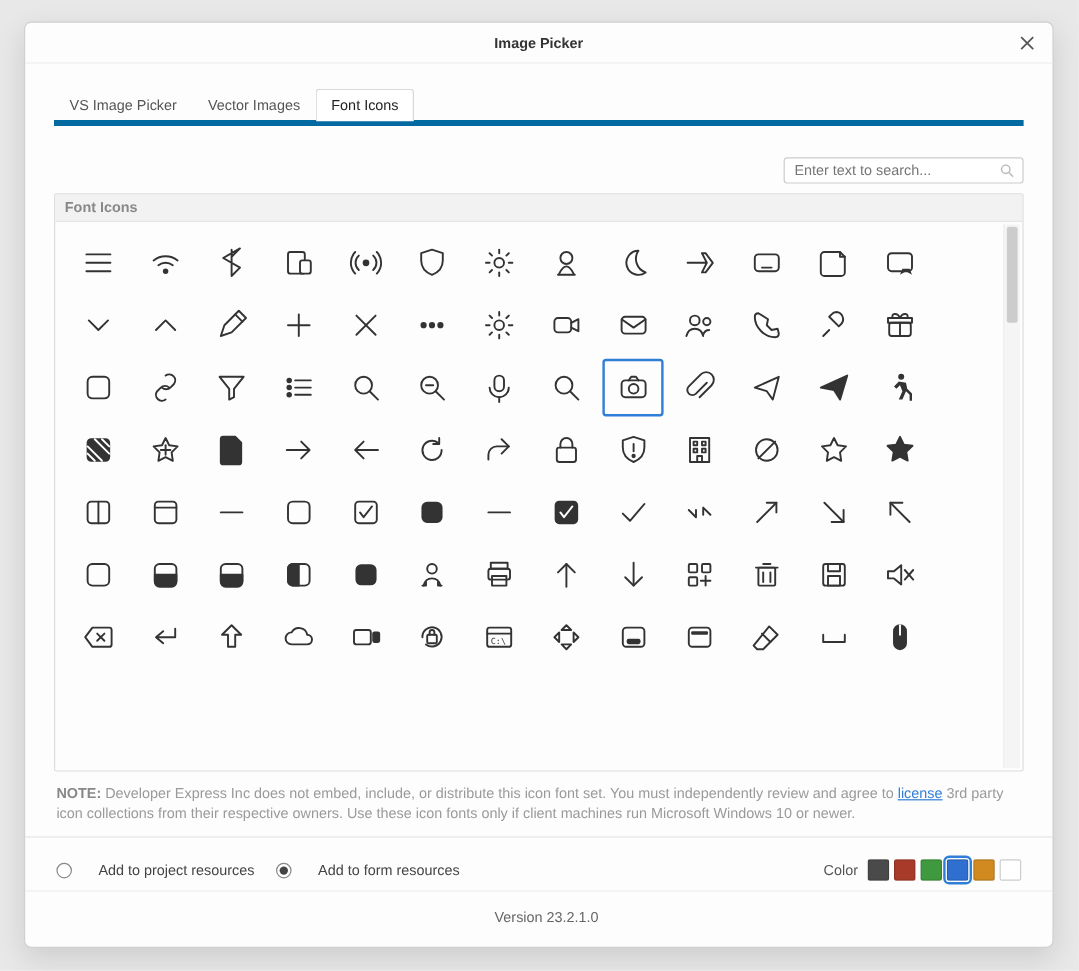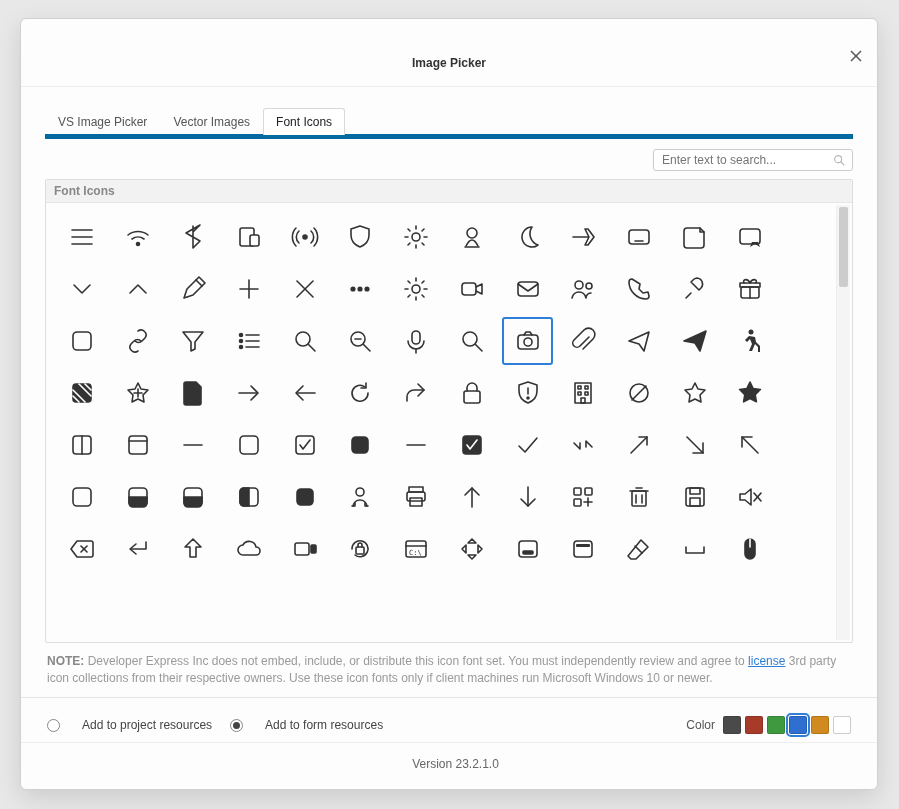--- a/index.html
+++ b/index.html
@@ -4,30 +4,30 @@
 <style>
   * { box-sizing: border-box; }
   html, body { margin: 0; padding: 0; font-family: "Segoe UI", Arial, sans-serif; font-size: 12px; background: #f0f0f0; }
   .backdrop { width: 899px; height: 809px; background: #e8e8e8; position: relative; }
   .window {
     position: absolute; top: 18px; left: 20px; width: 858px; height: 772px;
     background: #fdfdfd; border: 1px solid #d0d0d0; border-radius: 6px;
     box-shadow: 0 8px 24px rgba(0,0,0,0.12);
     display: flex; flex-direction: column;
   }
-  .titlebar { height: 48px; display:flex; align-items:center; justify-content:center; position:relative; border-bottom:1px solid #eee;margin-top:20px; }
+  .titlebar { height: 34px; display:flex; align-items:center; justify-content:center; position:relative; border-bottom:1px solid #eee; }
   .titlebar .title { font-weight:600; color:#333; }
   .titlebar .close { position:absolute; right:10px; top:6px; width:22px; height:22px; display:flex; align-items:center; justify-content:center; cursor:pointer; }
   .titlebar .close svg { stroke:#555; }
   .body { flex:1; padding: 20px 24px 0 24px; display:flex; flex-direction:column; }
   .tabs { display:flex; border-bottom:5px solid #0369a1; }
   .tab { padding:6px 12px; border:1px solid transparent; border-bottom:none; color:#555; cursor:pointer; position:relative; top:1px; border-radius:3px 3px 0 0; }
   .tab.active { background:#fff; border-color:#d8d8d8; color:#222; }
   .searchbar { display:flex; justify-content:flex-end; margin:10px 0 8px 0; }
-  .searchbox { width:200px; height:22px; border:1px solid #ccc; border-radius:3px; display:flex; align-items:center; padding:0 6px; background:#fff; }
+  .searchbox { width:200px; height:22px; border:1px solid #ccc; border-radius:3px; display:flex; align-items:center; padding:0 6px; background:#fff;margin-top:16px; }
   .searchbox input { flex:1; border:none; outline:none; font-size:12px; color:#666; background:transparent; }
   .searchbox .sicon { width:14px; height:14px; opacity:.6; }
   .listwrap { border:1px solid #ddd; border-radius:2px; display:flex; flex-direction:column; flex:1; overflow:hidden; }
   .group-hdr { background:#f2f2f2; color:#888; font-weight:600; padding:4px 8px; border-bottom:1px solid #e5e5e5; }
   .scroll { position:relative; flex:1; overflow:hidden; }
   .grid { display:grid; grid-template-columns: repeat(14, 1fr); gap:4px; padding:10px 20px 10px 10px; }
   .cell { height:48px; display:flex; align-items:center; justify-content:center; cursor:pointer; }
   .cell.sel { border:2px solid #2f7ed8; border-radius:3px; }
   .cell svg { width:28px; height:28px; stroke:#333; stroke-width:1.6; fill:none; stroke-linecap:round; stroke-linejoin:round; }
   .cell.solid svg { fill:#333; stroke:#333; }

